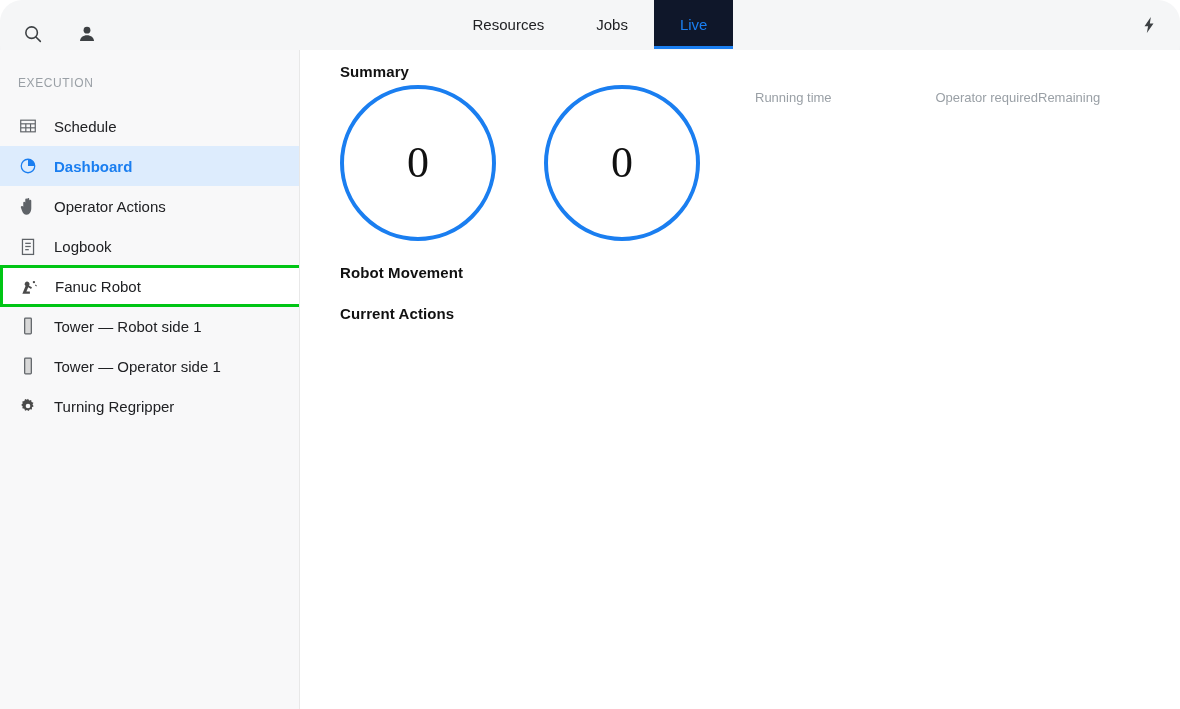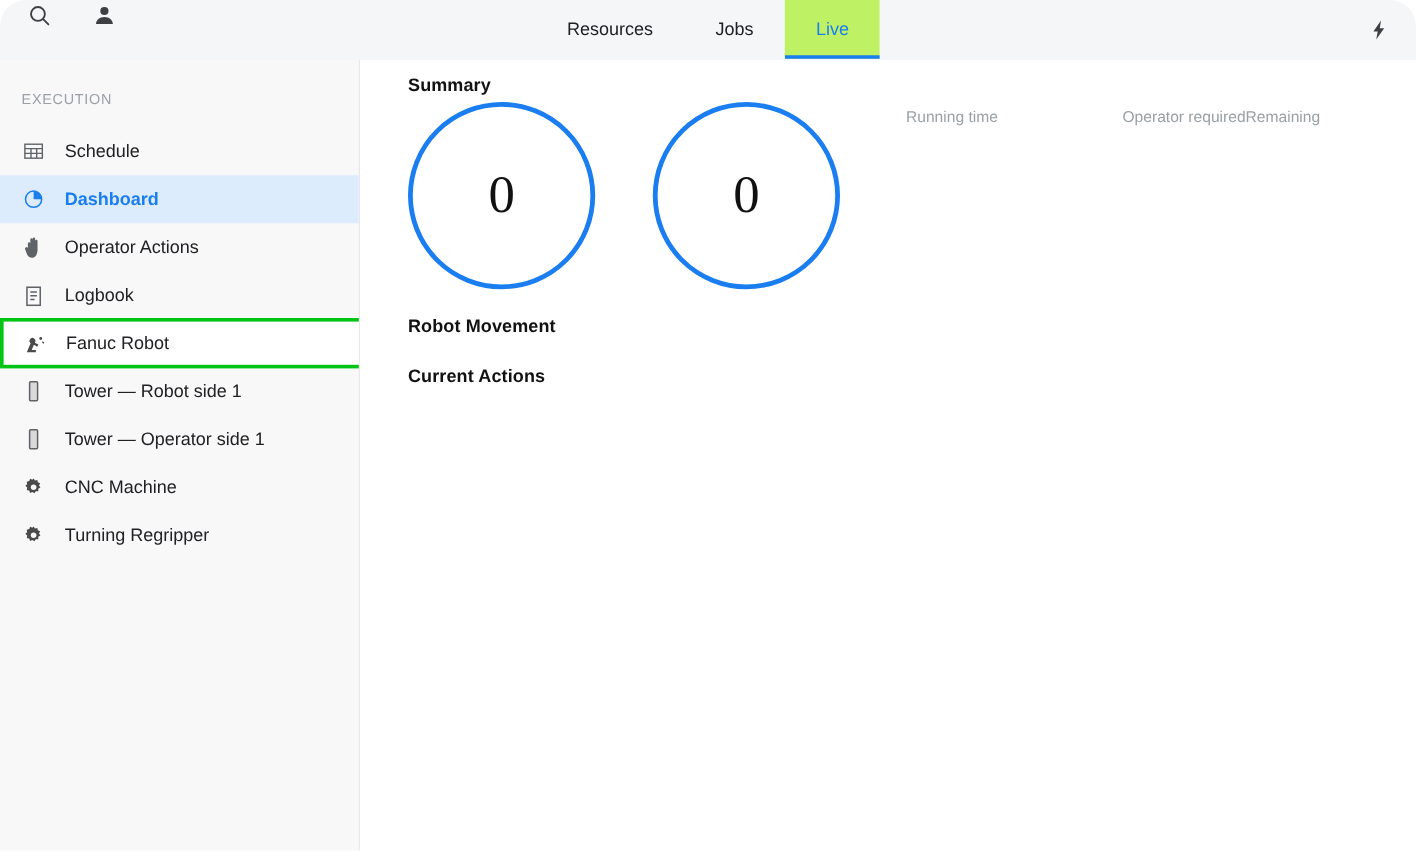--- a/index.html
+++ b/index.html
@@ -22,21 +22,21 @@
 
   
   .topbar {
     position: absolute;
     top: 0; left: 0;
     width: 1180px;
     height: 68px;
     background: #f5f6f7;
     border-bottom: 1px solid #e3e5e7;
     display: flex;
-    align-items: flex-start;
+    align-items: center;
     border-radius: 22px;
   }
 
   .topbar-left {
     display: flex;
     align-items: center;
     gap: 28px;
     padding-left: 20px;
   }
 
@@ -69,21 +69,21 @@
     justify-content: center;
     padding: 0 26px;
     height: 49px;
     font-size: 15px;
     color: #202124;
     cursor: pointer;
     background: transparent;
     white-space: nowrap;
   }
   .tab.active {
-    background: #bef264;
+    background: #0f172a;
     color: #1a7ef0;
     box-shadow: inset 0 -3px 0 #1a7ef0;
   }
 
   .topbar-right {
     position: absolute;
     right: 18px;
     top: 0;
     height: 49px;
     display: flex;
@@ -333,29 +333,20 @@
 
     <div class="nav-item">
       <span class="nav-icon">
         <svg width="10" height="20" viewBox="0 0 12 24" fill="none" stroke="#5f6368" stroke-width="1.5">
           <rect x="2" y="2.5" width="8" height="19" rx="1" fill="#d8d8d8"></rect>
         </svg>
       </span>
       <span>Tower — Operator side 1</span>
     </div>
 
-    <div class="nav-item">
-      <span class="nav-icon">
-        <svg width="18" height="18" viewBox="0 0 24 24" fill="#4a4a4a">
-          <path d="M12 2.2l1.5 2.3 2.7-.6.5 2.7 2.6 1-1.3 2.5 1.6 2.3-2.4 1.4.1 2.8-2.8-.2-1.6 2.3-2.3-1.5-2.5 1.2-1-2.6-2.7-.7.5-2.7-2-1.9 2-1.9-.5-2.7 2.7-.7 1-2.6 2.5 1.2z"></path>
-          <circle cx="12" cy="12" r="3.1" fill="#f8f8f9"></circle>
-        </svg>
-      </span>
-      <span>CNC Machine</span>
-    </div>
 
     <div class="nav-item">
       <span class="nav-icon">
         <svg width="18" height="18" viewBox="0 0 24 24" fill="#4a4a4a">
           <path d="M12 2.2l1.5 2.3 2.7-.6.5 2.7 2.6 1-1.3 2.5 1.6 2.3-2.4 1.4.1 2.8-2.8-.2-1.6 2.3-2.3-1.5-2.5 1.2-1-2.6-2.7-.7.5-2.7-2-1.9 2-1.9-.5-2.7 2.7-.7 1-2.6 2.5 1.2z"></path>
           <circle cx="12" cy="12" r="3.1" fill="#f8f8f9"></circle>
         </svg>
       </span>
       <span>Turning Regripper</span>
     </div>

